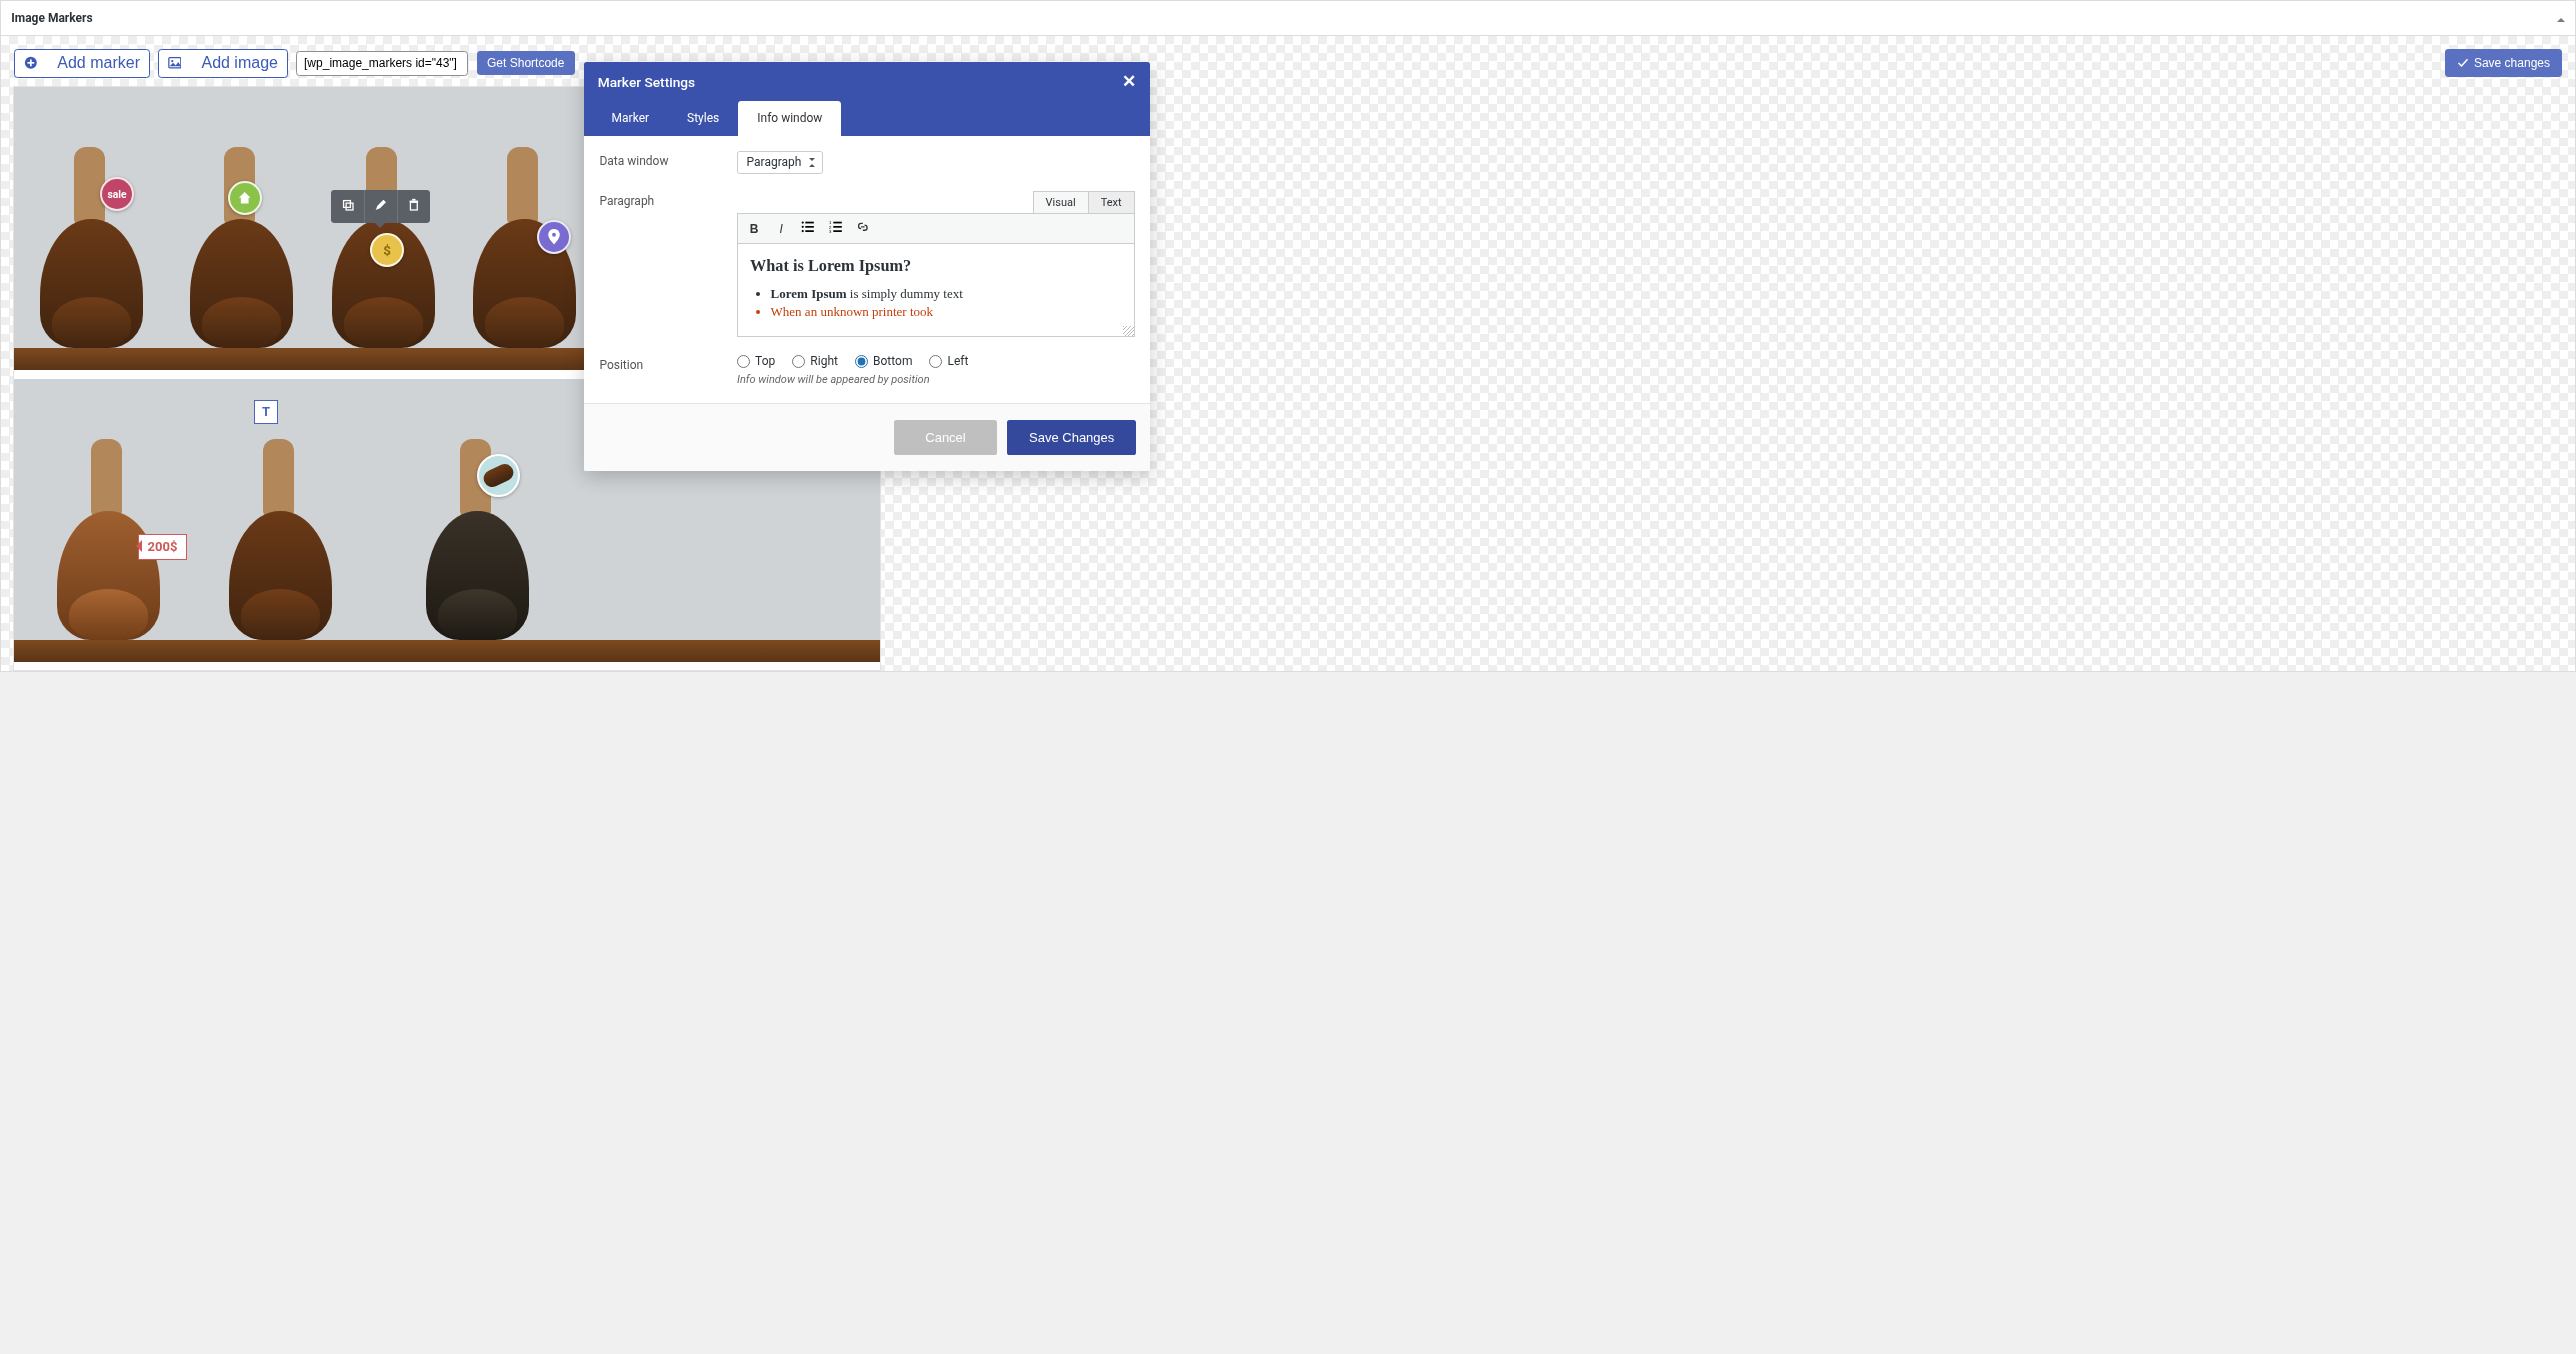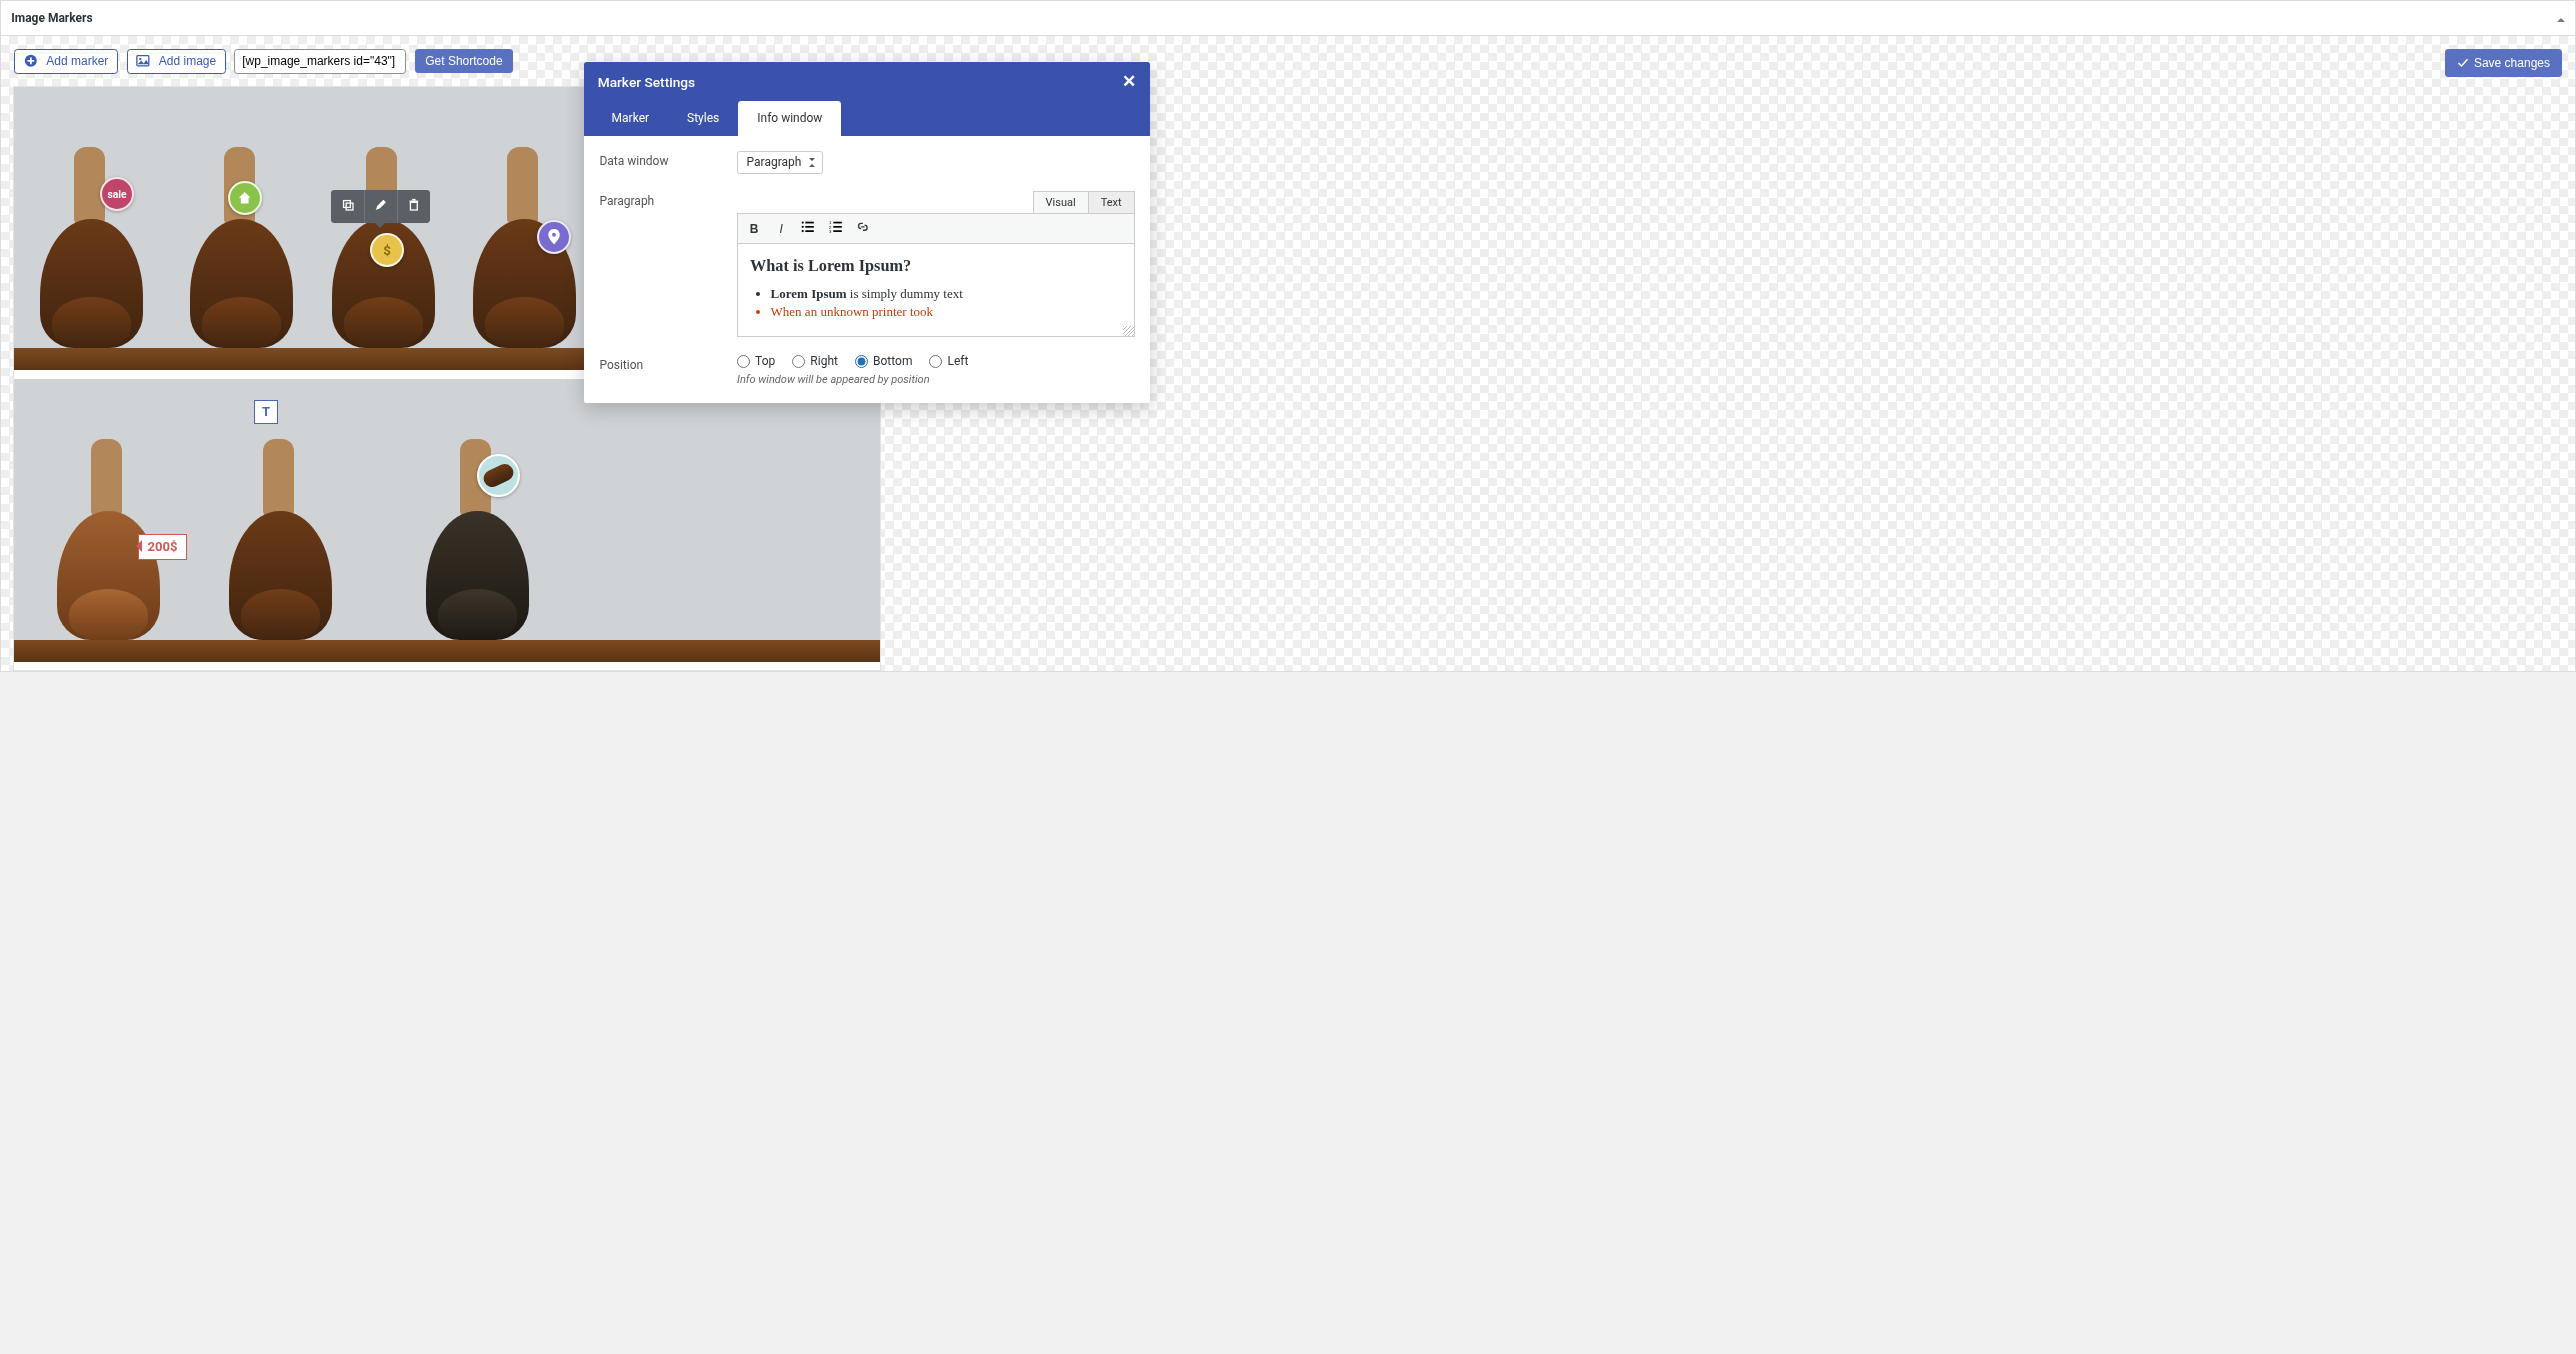--- a/index.html
+++ b/index.html
@@ -32,27 +32,27 @@
     position: relative;
     min-height: 635px;
     background-image: repeating-conic-gradient(#eeeeee 0 25%, transparent 0 50%);
     background-size: 17px 17px;
     background-position: 0 0;
   }
   .topbar {
     display:flex; align-items:center; gap:8.6px;
   }
   .btn-outlined {
-    display:inline-flex; align-items:center; gap:9px;
+    display:inline-flex; align-items:center; gap:20px;
     border:0.9px solid #3c5ab6;
     color:#3c5ab6;
     background:#fff;
     padding:4.3px 8.6px;
     border-radius:3.4px;
-    font-size:12px;
+    font-size:16px;
     cursor:pointer;
   }
   .btn-outlined svg { width:13.7px; height:13.7px; fill:#3c5ab6;}
   .shortcode-input {
     border:0.9px solid #8c8f94;
     border-radius:3.4px;
     padding:4.3px 6.9px;
     font-size:12px;
     width:172px;
     background:#fff;
@@ -432,17 +432,21 @@
                 </label>
               <label class="radio">
                   <input type="radio" name="pos" style="">
                   <span>Left</span>
                 </label>
             </div>
             <div class="hint">Info window will be appeared by position</div>
           </div>
         </div>
       </div>
+      <div class="settings-footer">
+        <button class="btn-cancel">Cancel</button>
+        <button class="btn-save">Save Changes</button>
+      </div>
     </div>
 
   </div>
 </div>
 
 
 </body></html>

